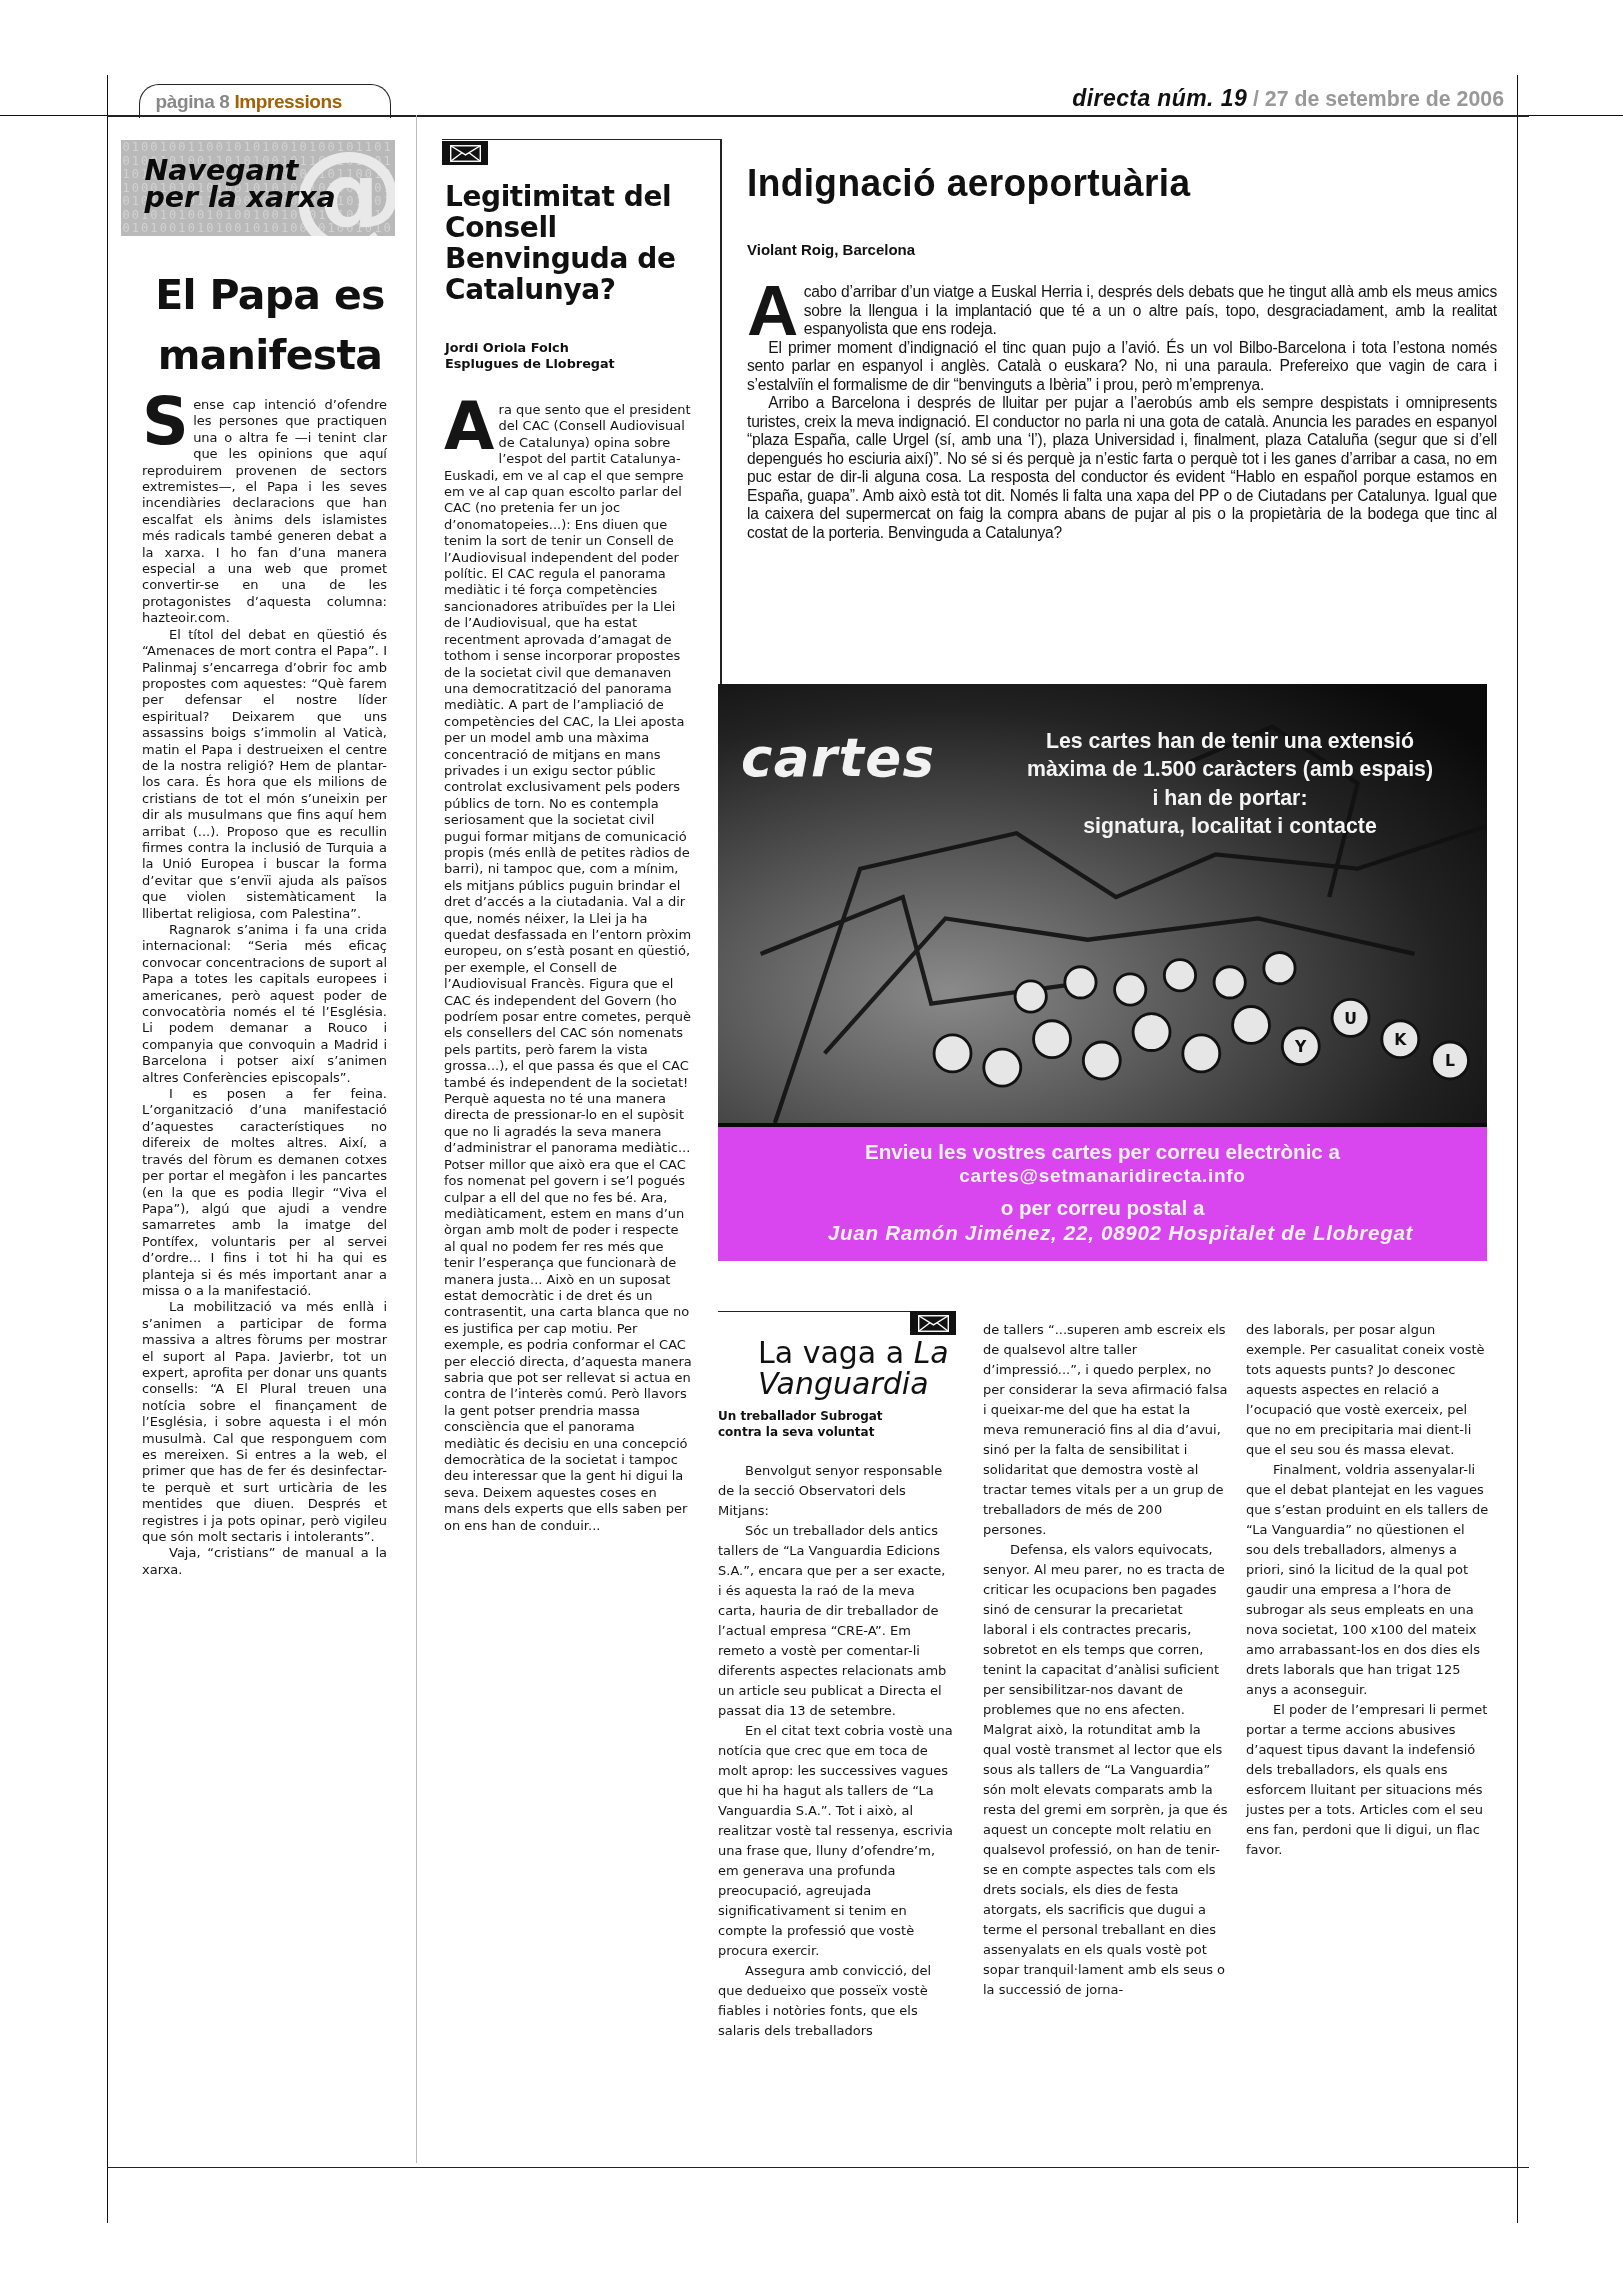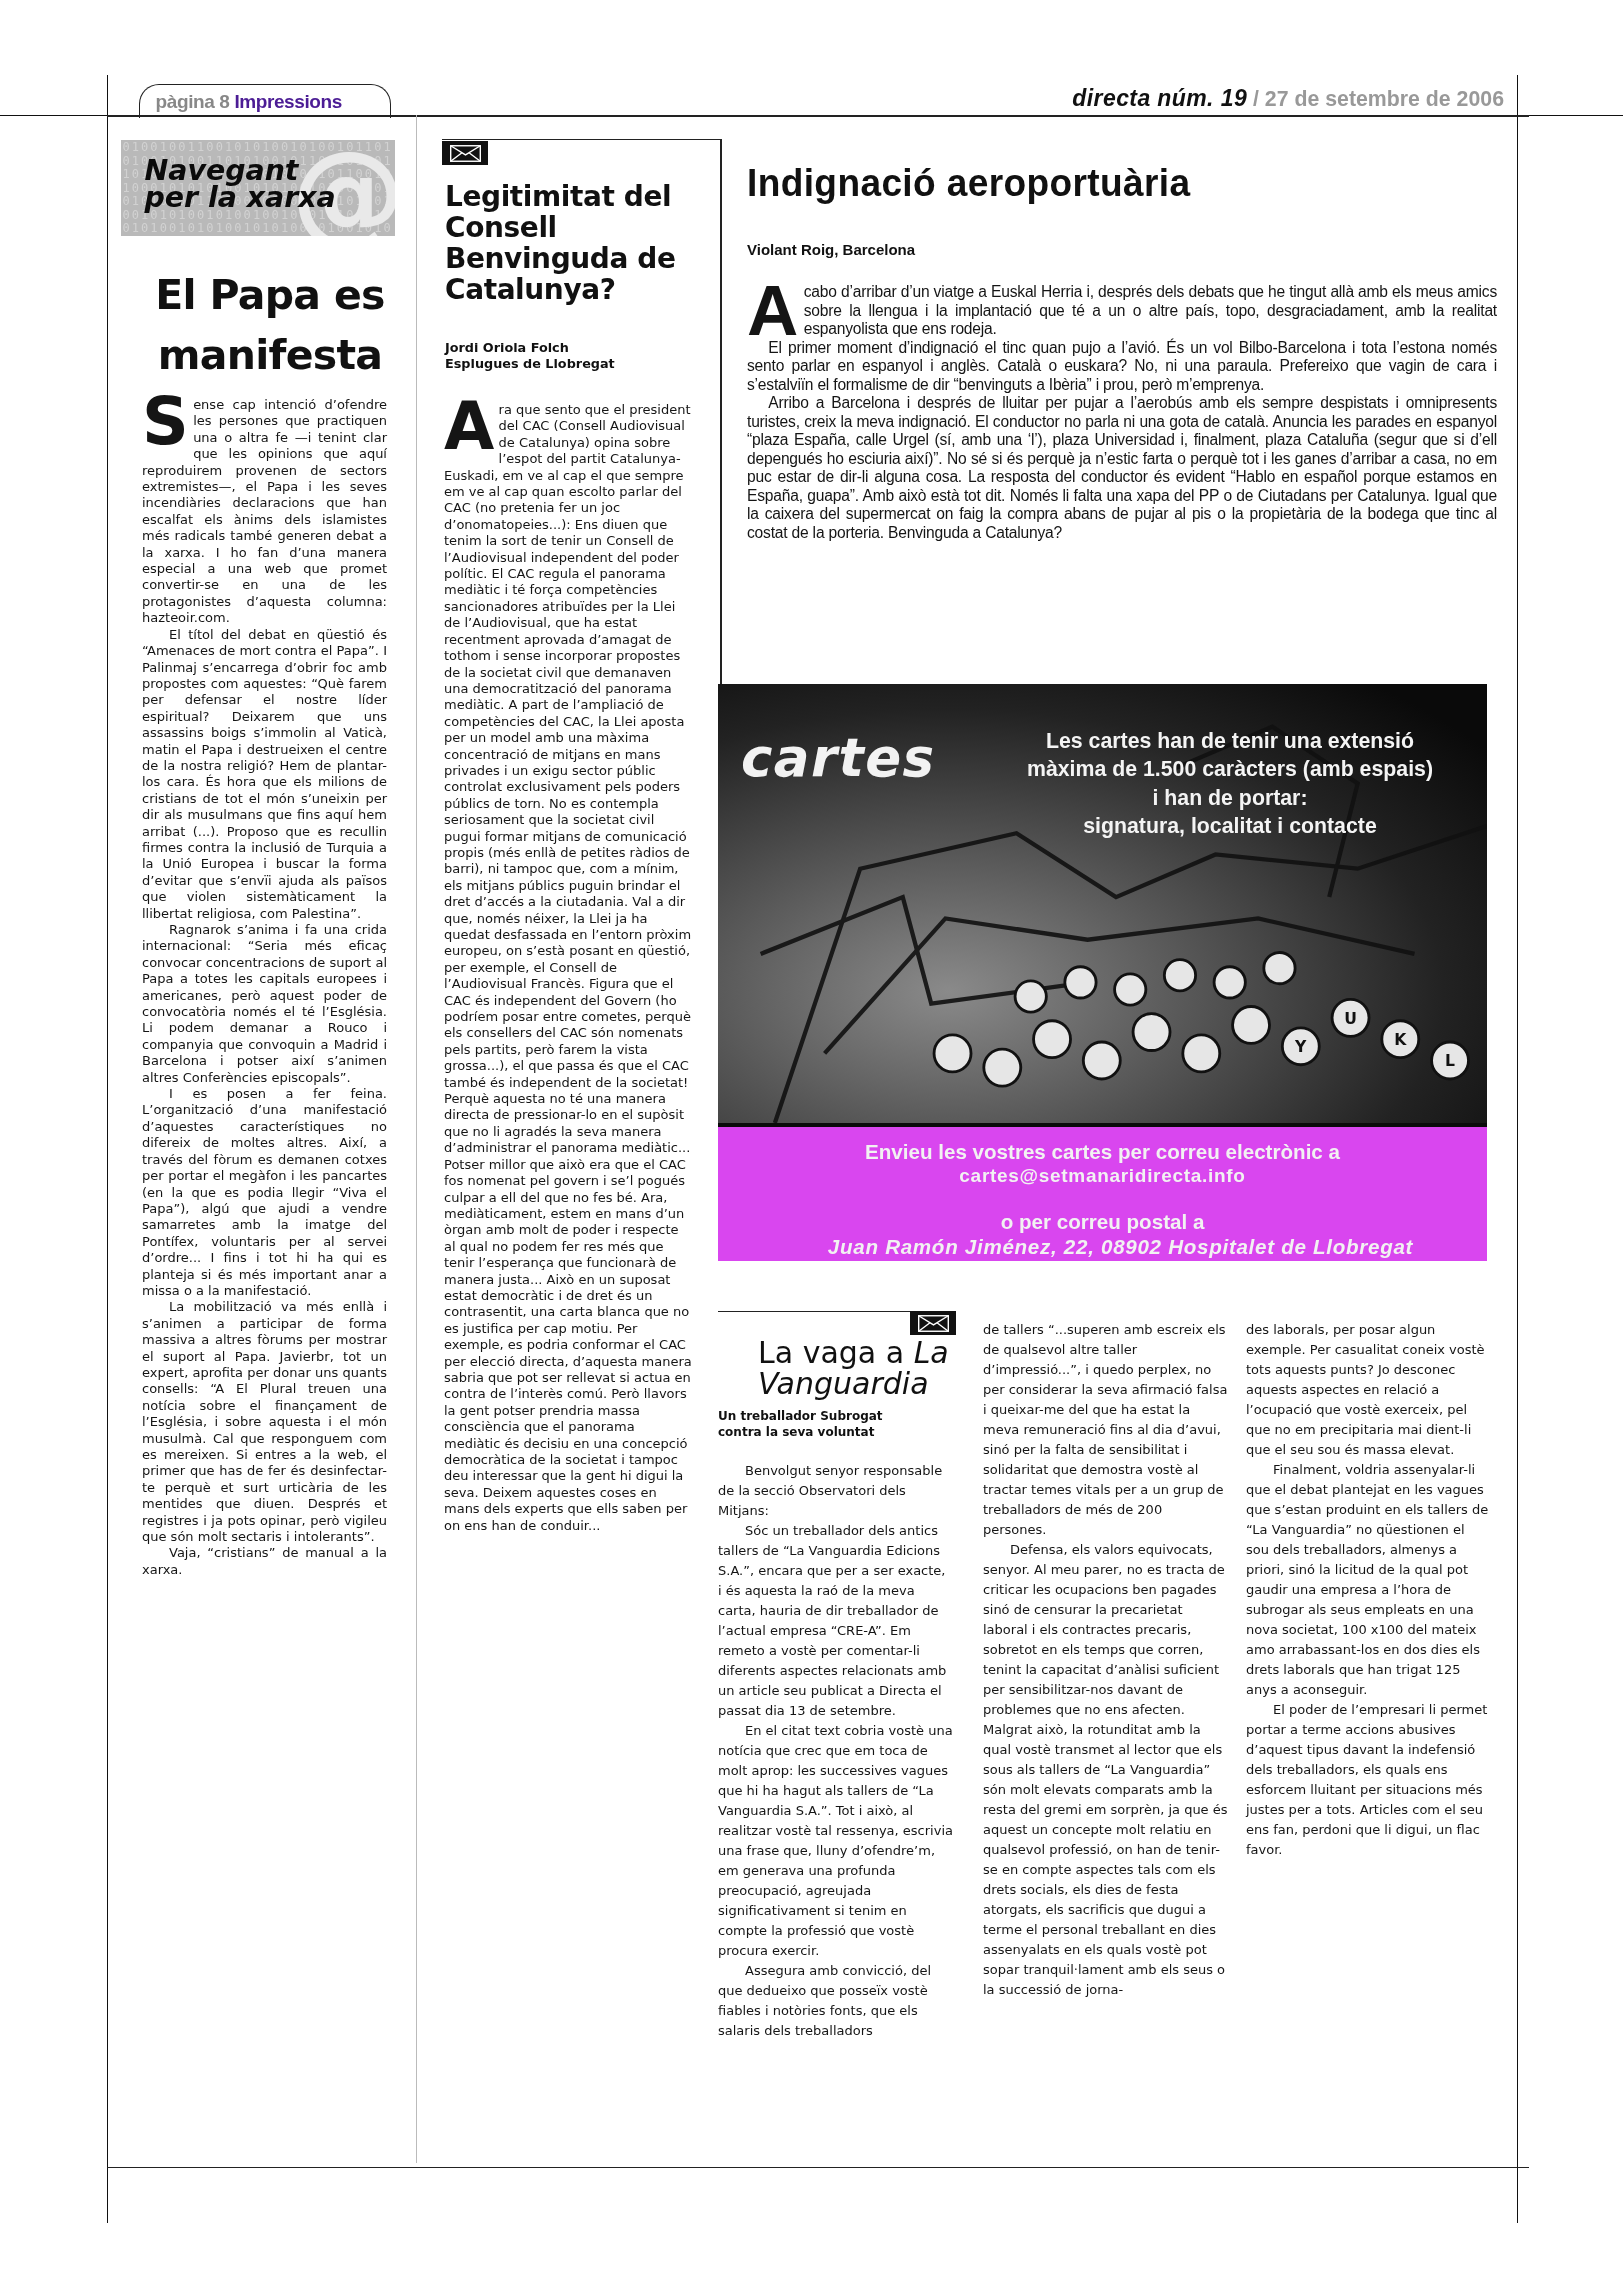--- a/index.html
+++ b/index.html
@@ -10,21 +10,21 @@
   .frame-v { position: absolute; width: 1.4px; background: #111; }
   .frame-h { position: absolute; height: 1.4px; background: #111; }
 
   
   .page-tab {
     position: absolute; left: 139px; top: 84px; width: 252px; height: 34px;
     border: 1.4px solid #222; border-bottom: none; border-radius: 20px 20px 0 0;
     font-family: "Liberation Sans", sans-serif; font-weight: bold; font-size: 19px;
     padding: 5.7px 0 0 15.6px; color: #888; letter-spacing: -0.4px;
   }
-  .page-tab .section { color: #4c1d95; }
+  .page-tab .section { color: #a16207; }
   .header-rule { position: absolute; left: 107px; top: 115px; width: 1422px; height: 2.1px; background: #222; }
   .issue {
     position: absolute; right: 119px; top: 85px; font-family: "Liberation Sans", sans-serif;
     font-size: 21.3px; font-weight: bold; color: #999;
   }
   .issue .pub { color: #111; font-style: italic; font-size: 23px; letter-spacing: 0.4px; }
 
   
   .col-sep { position: absolute; width: 1.4px; background: #222; }
 
@@ -111,21 +111,21 @@
   .cartes .rules {
     position: absolute; left: 263px; top: 43px; width: 498px; text-align: center; font-family: "Liberation Sans", sans-serif;
     font-weight: bold; font-size: 21.3px; line-height: 28.4px; color: #f4f4f4;
   }
   .cartes .footer {
     position: absolute; left: 0; top: 443px; width: 100%; height: 134px; background: #d946ef; text-align: center;
     color: #f2f2f2; font-family: "Liberation Sans", sans-serif; font-weight: bold; padding-top: 12.8px;
   }
   .cartes .footer .l1 { font-size: 20.6px; line-height: 24px; }
   .cartes .footer .l2 { font-size: 19px; line-height: 24px; letter-spacing: 0.7px; }
-  .cartes .footer .l3 { font-size: 20.6px; line-height: 24px; margin-top: 22px; }
+  .cartes .footer .l3 { font-size: 20.6px; line-height: 24px; margin-top: 8px; }
   .cartes .footer .l4 { font-size: 20.6px; line-height: 25.6px; font-style: italic; letter-spacing: 0.7px; padding-left: 36px; }
 
   
   .vaga-rule { position: absolute; left: 718px; top: 1311px; width: 193px; height: 1.4px; background: #222; }
   .h-vaga {
     position: absolute; left: 758px; top: 1337px; width: 235px; font-family: "DejaVu Sans", sans-serif;
     font-weight: normal; font-size: 30px; line-height: 31px;
   }
   .h-vaga i { font-style: italic; }
   .vaga-col { position: absolute; font-family: "DejaVu Sans", sans-serif; font-size: 13px; line-height: 20px; color: #151515; }

